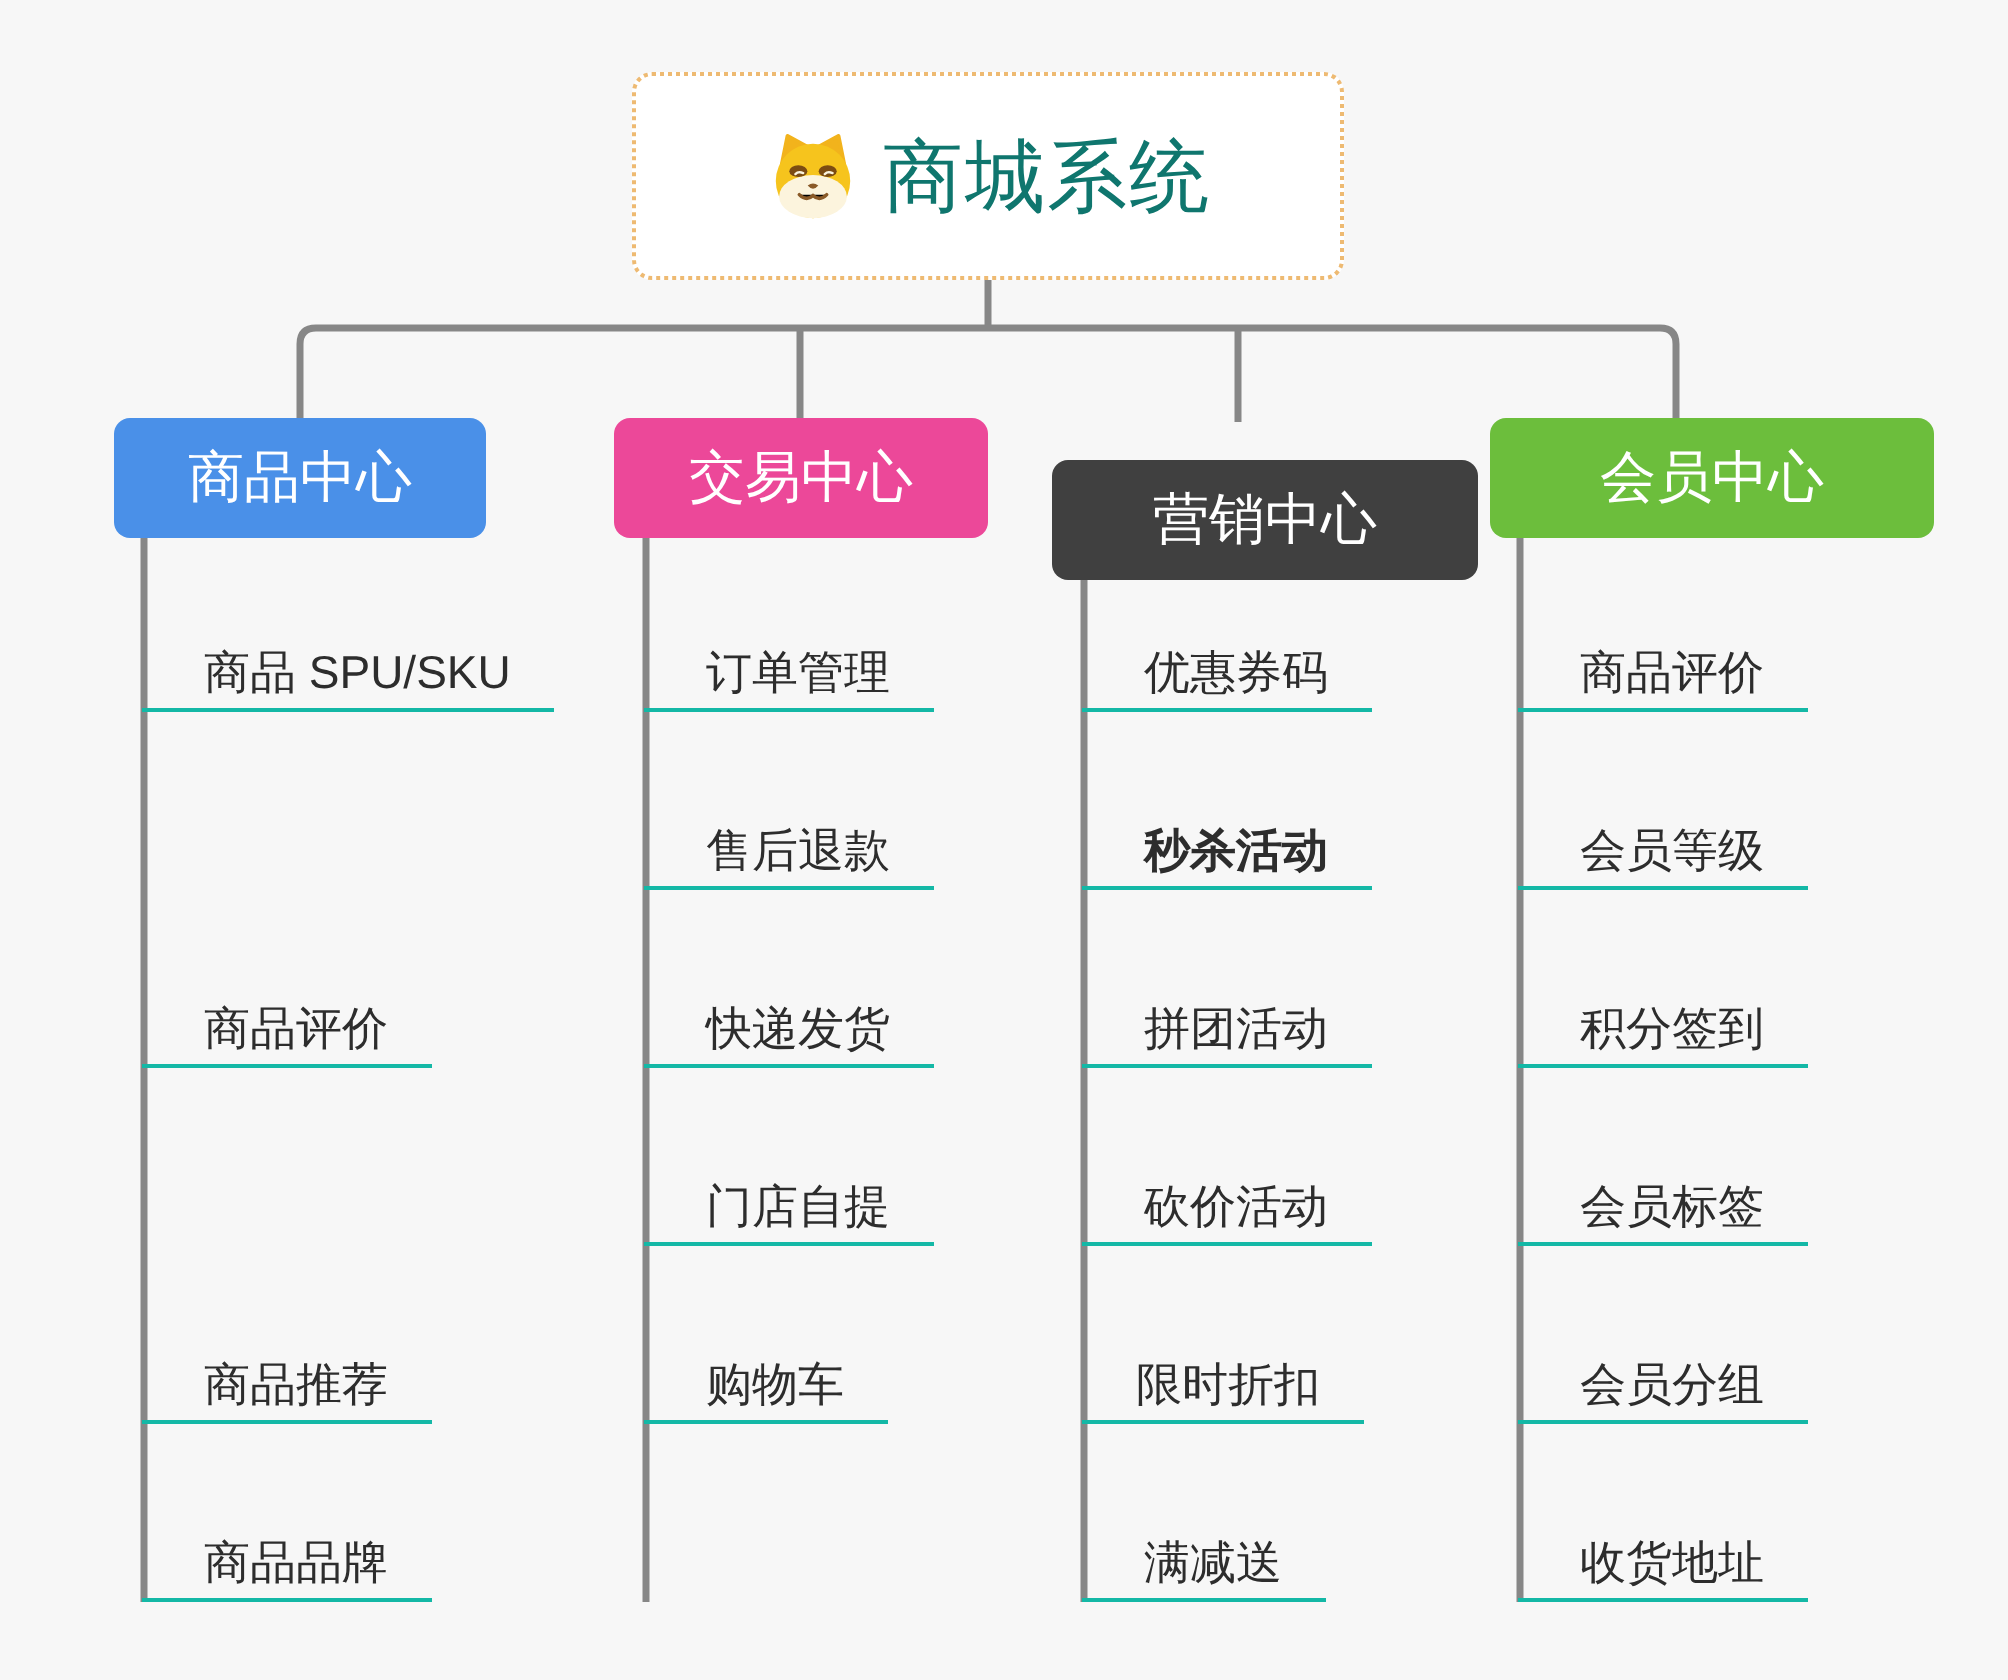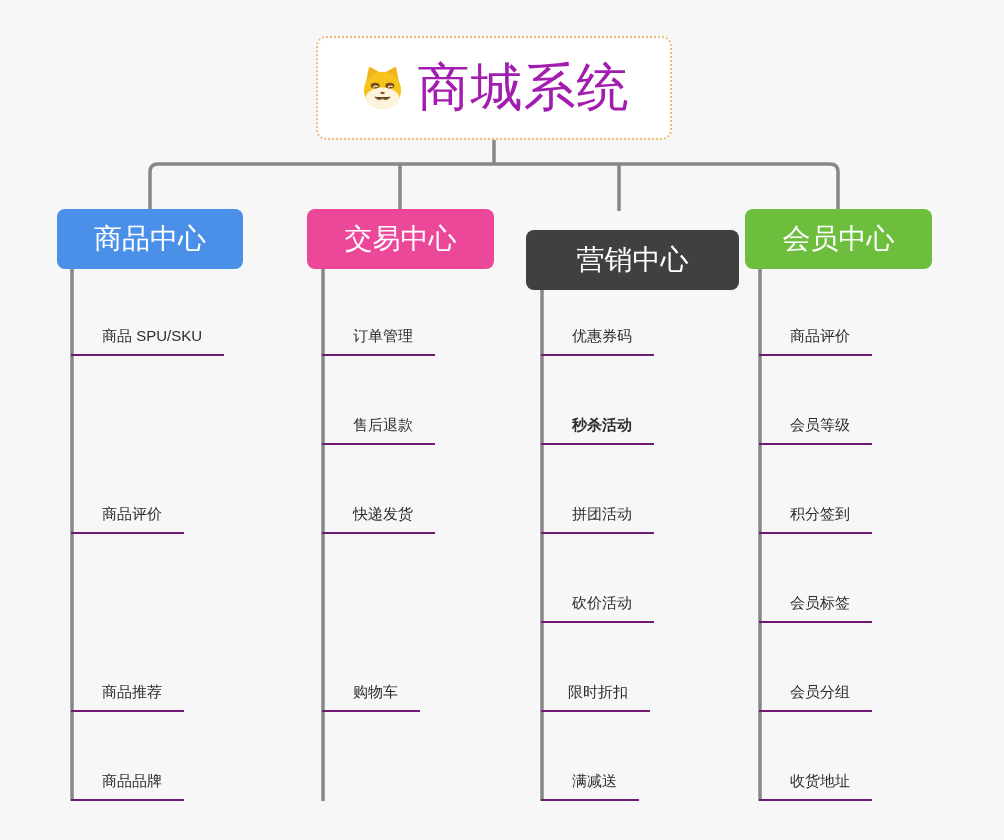--- a/index.html
+++ b/index.html
@@ -8,31 +8,31 @@
     background:#f7f7f7;overflow:hidden;
     font-family:"Liberation Sans","DejaVu Sans",sans-serif;
   }
   .connectors{position:absolute;left:0;top:0;width:1004px;height:840px;}
 
   .root-node{
     position:absolute;left:316px;top:36px;width:356px;height:104px;
     background:#ffffff;border:2px dotted #eeba72;border-radius:10px;
     box-sizing:border-box;display:flex;align-items:center;justify-content:center;gap:12px;
   }
-  .root-title{font-size:52px;color:#a21caf;letter-spacing:1px;white-space:nowrap;}
+  .root-title{font-size:40px;color:#0f766e;letter-spacing:1px;white-space:nowrap;}
 
   .branch{
     position:absolute;top:209px;height:60px;border-radius:8px;
     display:flex;align-items:center;justify-content:center;
   }
   .branch span{color:#ffffff;font-size:28px;white-space:nowrap;}
 
   .leaf{
-    position:absolute;font-size:15px;line-height:30px;color:#2d2d2d;
-    padding:0 22px 3px 31px;border-bottom:2px solid #701a75;
+    position:absolute;font-size:23px;line-height:30px;color:#2d2d2d;
+    padding:0 22px 3px 31px;border-bottom:2px solid #14b8a6;
     white-space:nowrap;width:max-content;
   }
 </style>
 </head>
 <body>
 
 <div class="canvas">
 
   <svg class="connectors" viewBox="0 0 1004 840" fill="none" stroke="#878787" stroke-width="3.5">
     <path d="M494 140 V163"></path>
@@ -63,32 +63,33 @@
 
   <div class="branch" style="left: 57px; width: 186px; background: rgb(74, 144, 232);">
     <span>商品中心</span>
   </div>
   <div class="branch" style="left: 307px; width: 187px; background: #ec4899;">
     <span>交易中心</span>
   </div>
   <div class="branch" style="left: 526px; width: 213px; background: #404040; margin-top: 21px;">
     <span>营销中心</span>
   </div>
-  <div class="branch" style="left: 745px; width: 187px; background: rgb(108, 190, 60); font-family: Liberation Mono, monospace;">
+  <div class="branch" style="left: 745px; width: 222px; background: rgb(108, 190, 60); font-family: Liberation Mono, monospace;">
     <span>会员中心</span>
   </div>
 
   <div class="leaf" style="left:71px;top:321px;">商品 SPU/SKU</div>
   <div class="leaf" style="left:71px;top:499px;">商品评价</div>
   <div class="leaf" style="left:71px;top:677px;">商品推荐</div>
   <div class="leaf" style="left:71px;top:766px;">商品品牌</div>
 
   <div class="leaf" style="left:322px;top:321px;">订单管理</div>
   <div class="leaf" style="left:322px;top:410px;">售后退款</div>
   <div class="leaf" style="left:322px;top:499px;">快递发货</div>
+  <div class="leaf" style="left:322px;top:588px;">门店自提</div>
   <div class="leaf" style="left:322px;top:677px;">购物车</div>
 
   <div class="leaf" style="left:541px;top:321px;">优惠券码</div>
   <div class="leaf" style="left:541px;top:410px;font-weight:bold;">秒杀活动</div>
   <div class="leaf" style="left:541px;top:499px;">拼团活动</div>
   <div class="leaf" style="left:541px;top:588px;">砍价活动</div>
   <div class="leaf" style="left:541px;top:677px;padding-left:27px;">限时折扣</div>
   <div class="leaf" style="left:541px;top:766px;">满减送</div>
 
   <div class="leaf" style="left:759px;top:321px;">商品评价</div>

